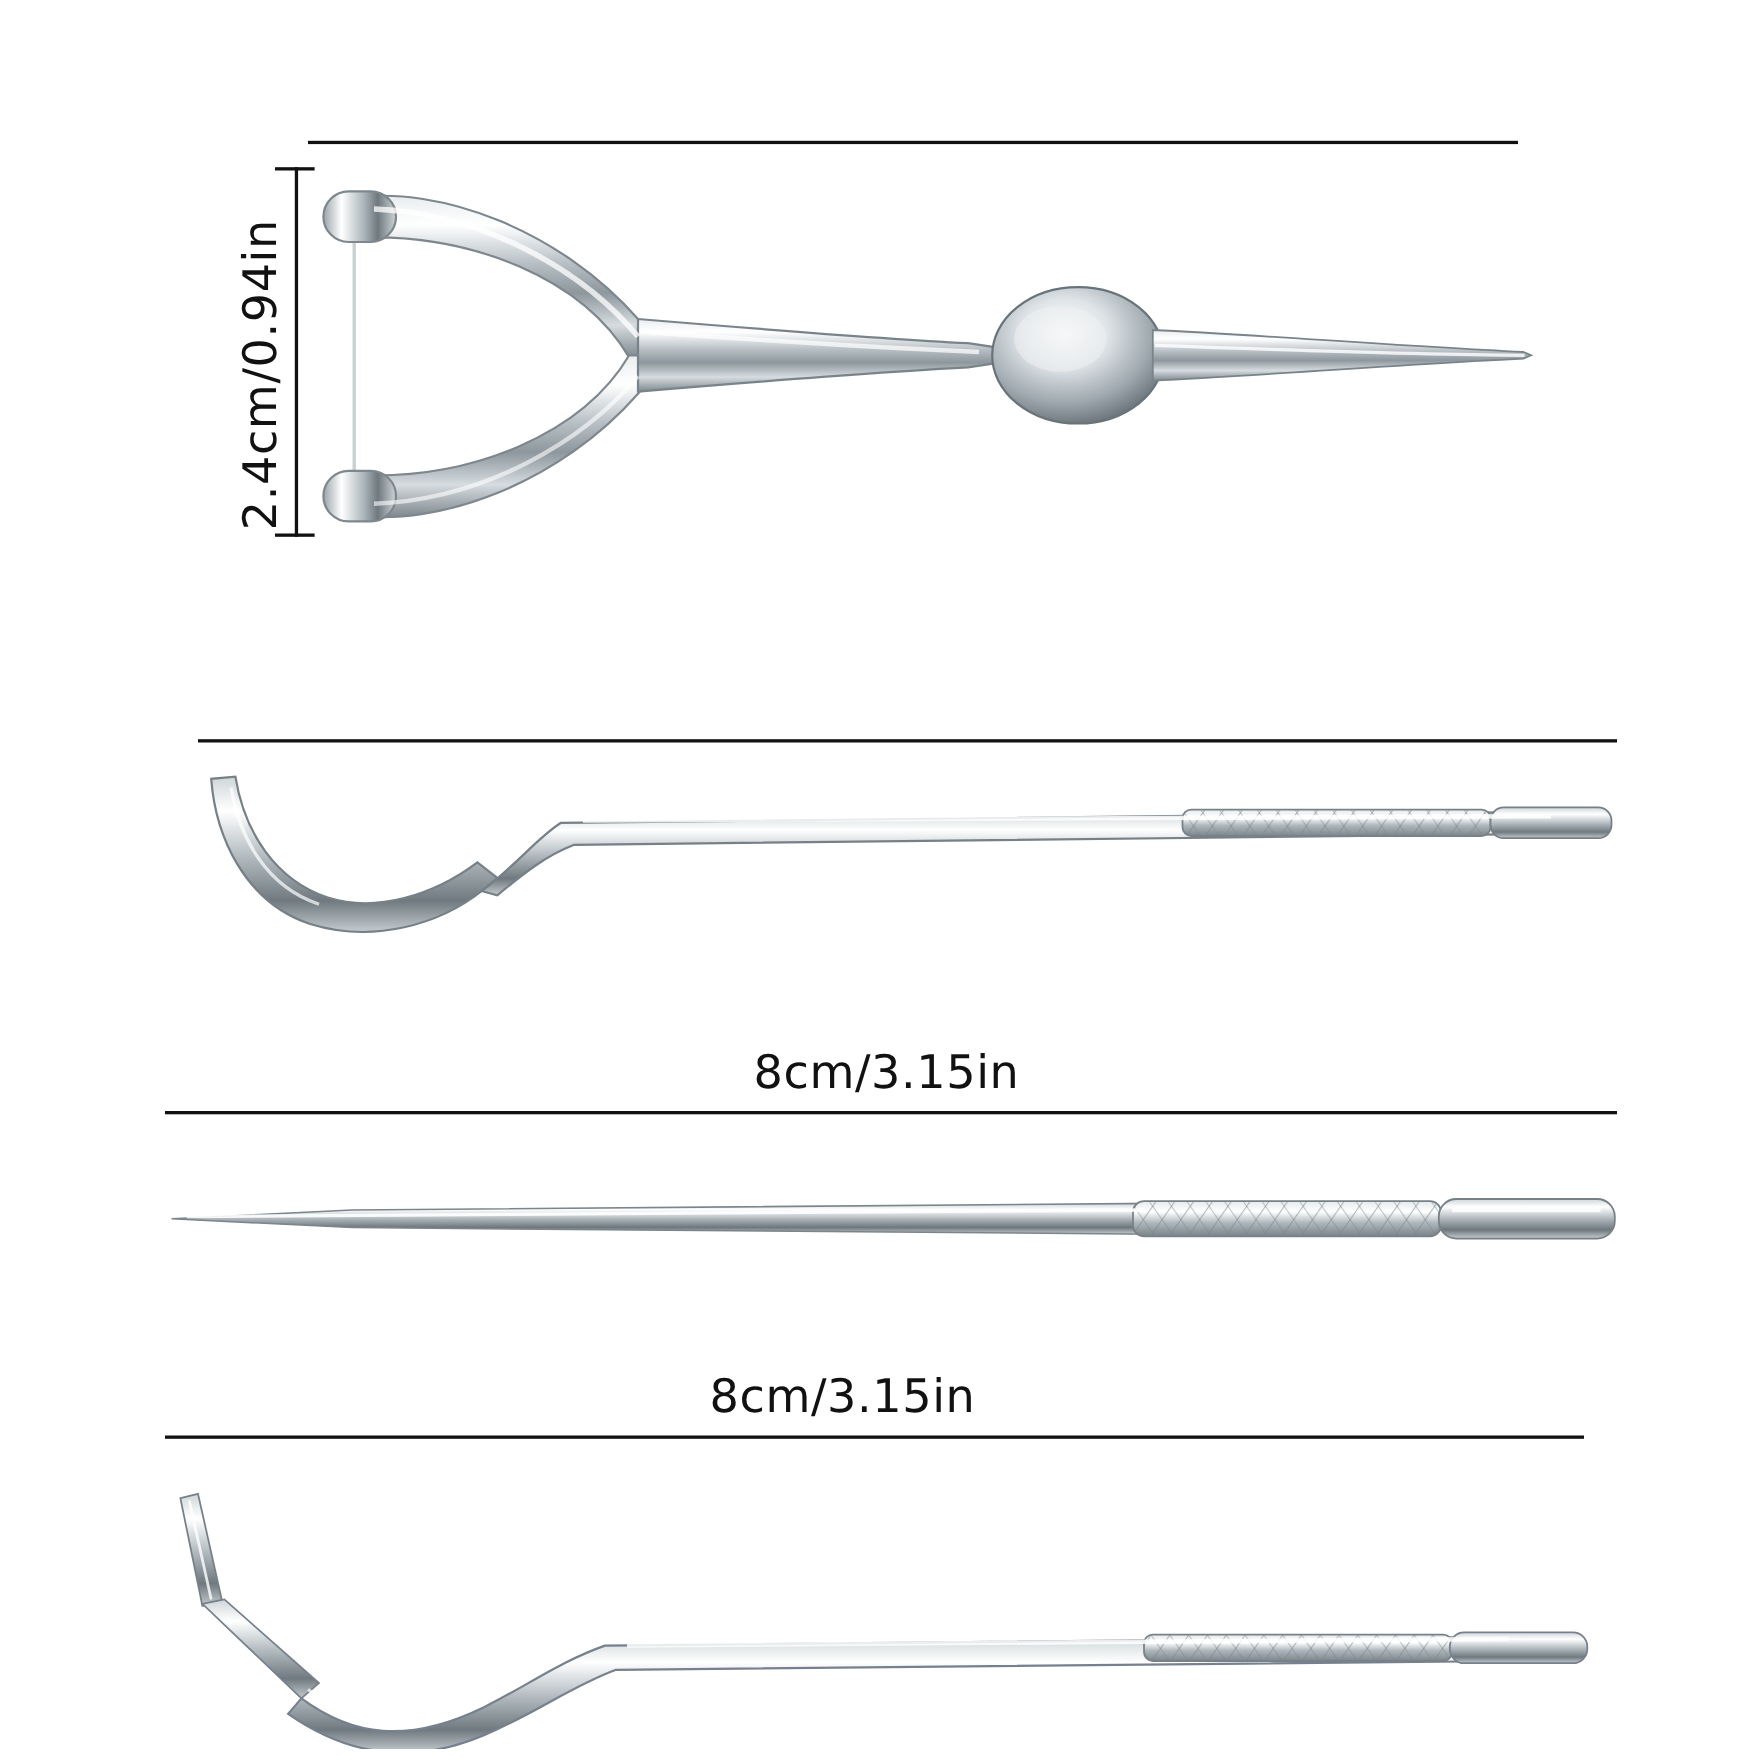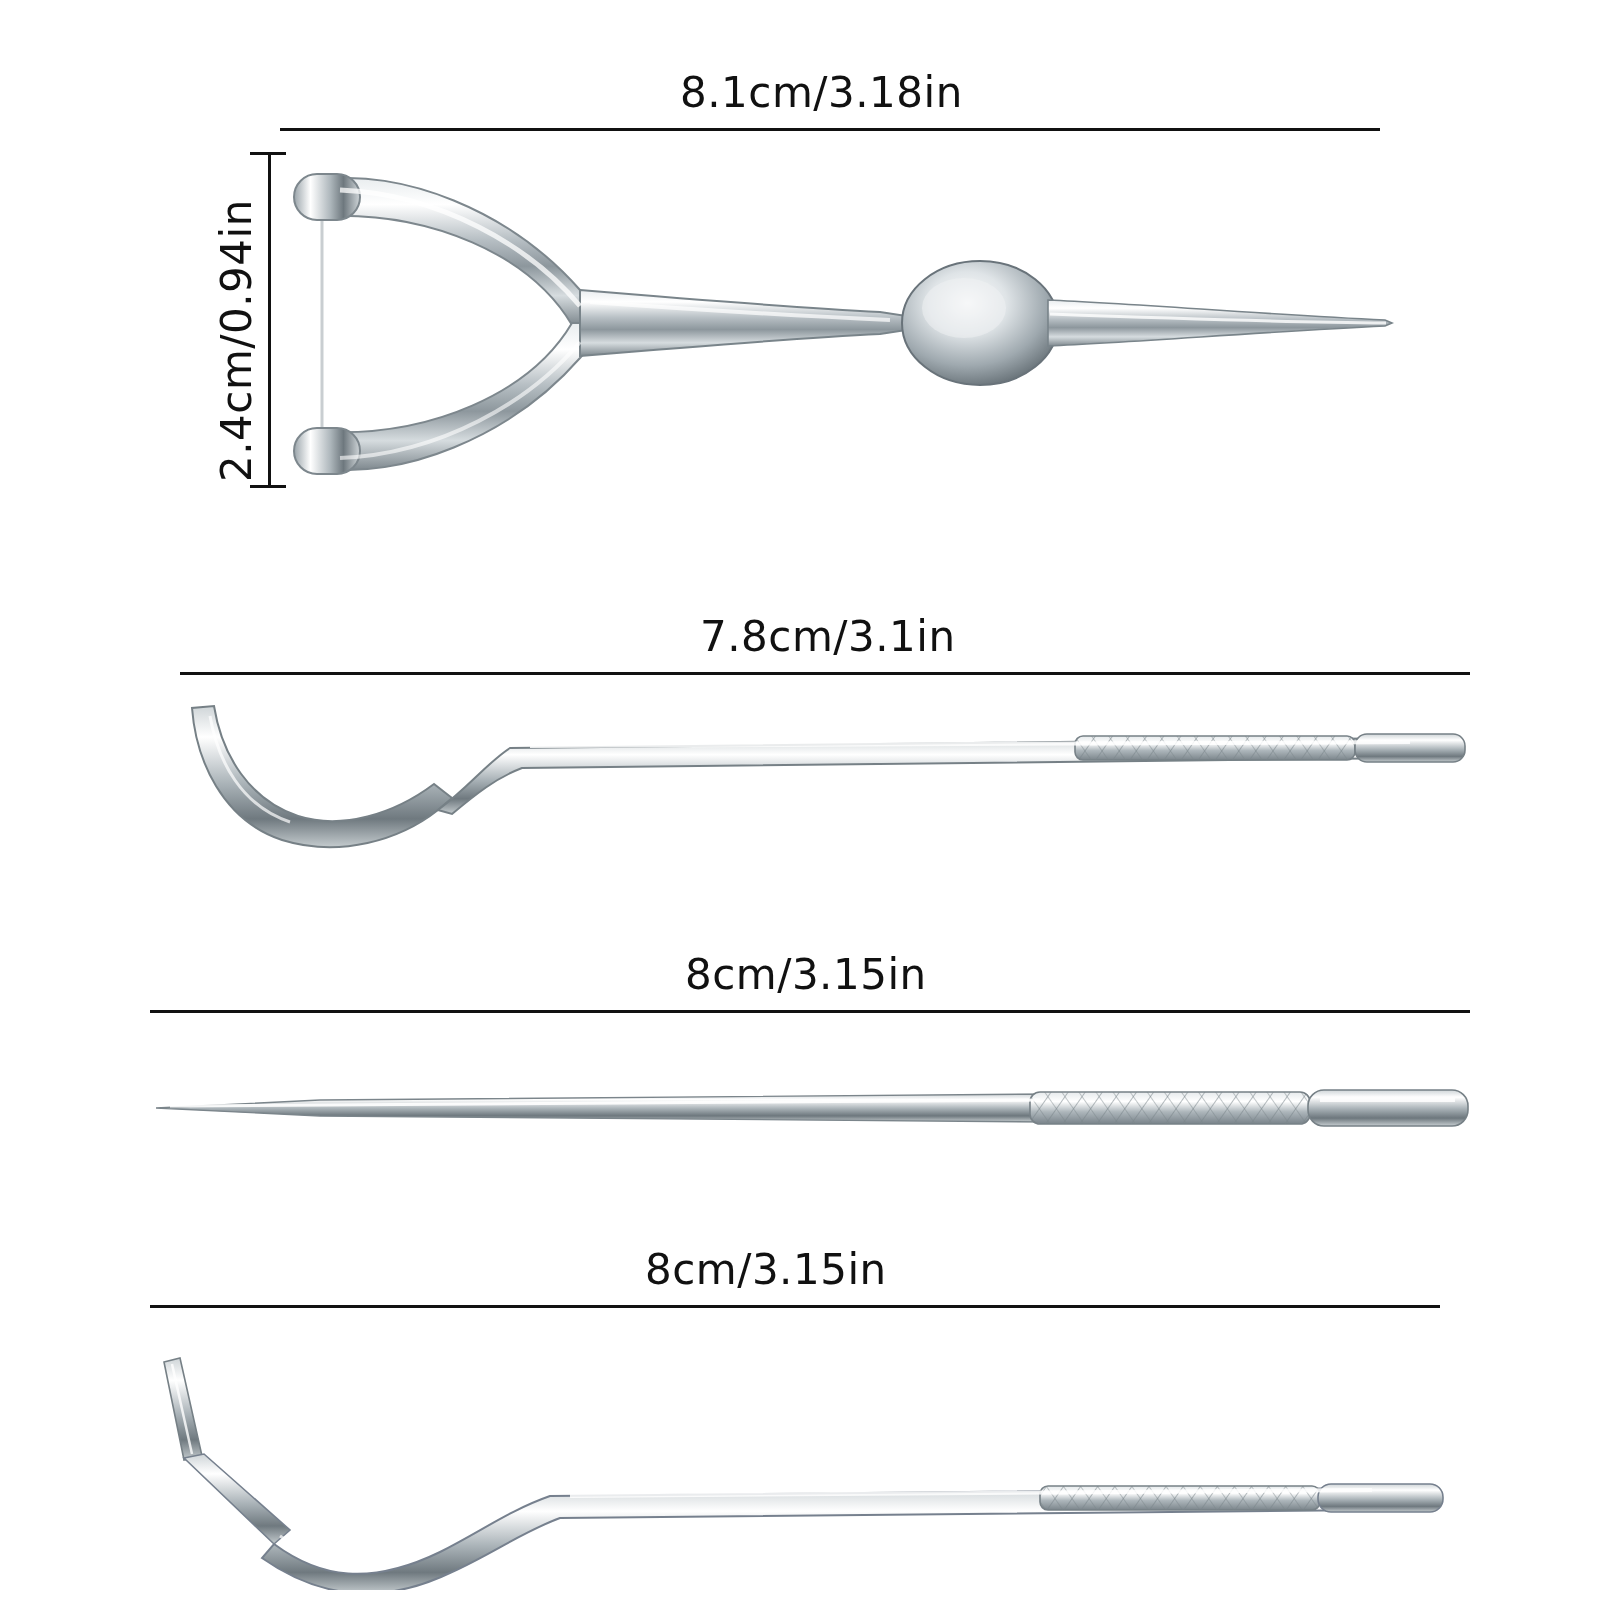--- a/index.html
+++ b/index.html
@@ -52,21 +52,20 @@
   }
   .product svg {
     display: block;
   }
 </style>
 </head>
 <body>
 
 <div class="stage">
 
-  <div class="dim-label" style="left:680px; top:68px;">8.1cm/3.18in</div>
   <div class="rule-h" style="left:280px; top:128px; width:1100px;"></div>
 
   <div class="dim-label vertical" style="left:212px; top:482px;">2.4cm/0.94in</div>
   <div class="rule-v" style="left:268px; top:152px; height:336px;"></div>
   <div class="tick-v" style="left:250px; top:152px; height:3px; width:36px;"></div>
   <div class="tick-v" style="left:250px; top:485px; height:3px; width:36px;"></div>
 
   <div class="product" style="left:280px; top:150px; width:1120px; height:345px;">
     <svg viewBox="0 0 1120 345" width="1120" height="345">
       <defs>
@@ -109,21 +108,20 @@
 
       <path d="M768 150 C 860 154, 980 164, 1105 170 L 1112 173 L 1105 176 C 980 182, 860 192, 768 196 Z" fill="url(#mgA)" stroke="#79848a" stroke-width="1.6"></path>
       <path d="M770 164 C 880 168, 990 172, 1106 173" stroke="#ffffff" stroke-width="3" fill="none" opacity="0.8"></path>
 
       <path d="M60 40 C 160 44, 250 96, 300 156" stroke="#ffffff" stroke-width="5" fill="none" opacity="0.75"></path>
       <path d="M60 308 C 160 304, 250 252, 300 192" stroke="#ffffff" stroke-width="4" fill="none" opacity="0.6"></path>
       <path d="M310 152 C 420 160, 520 166, 610 170" stroke="#ffffff" stroke-width="4" fill="none" opacity="0.7"></path>
     </svg>
   </div>
 
-  <div class="dim-label" style="left:700px; top:612px;">7.8cm/3.1in</div>
   <div class="rule-h" style="left:180px; top:672px; width:1290px;"></div>
 
   <div class="product" style="left:170px; top:690px; width:1320px; height:180px;">
     <svg viewBox="0 0 1320 180" width="1320" height="180">
       <defs>
         <linearGradient id="shaft2" x1="0" y1="0" x2="0" y2="1">
           <stop offset="0%" stop-color="#cfd5d8"></stop>
           <stop offset="22%" stop-color="#ffffff"></stop>
           <stop offset="55%" stop-color="#aab3b8"></stop>
           <stop offset="80%" stop-color="#6f797f"></stop>

